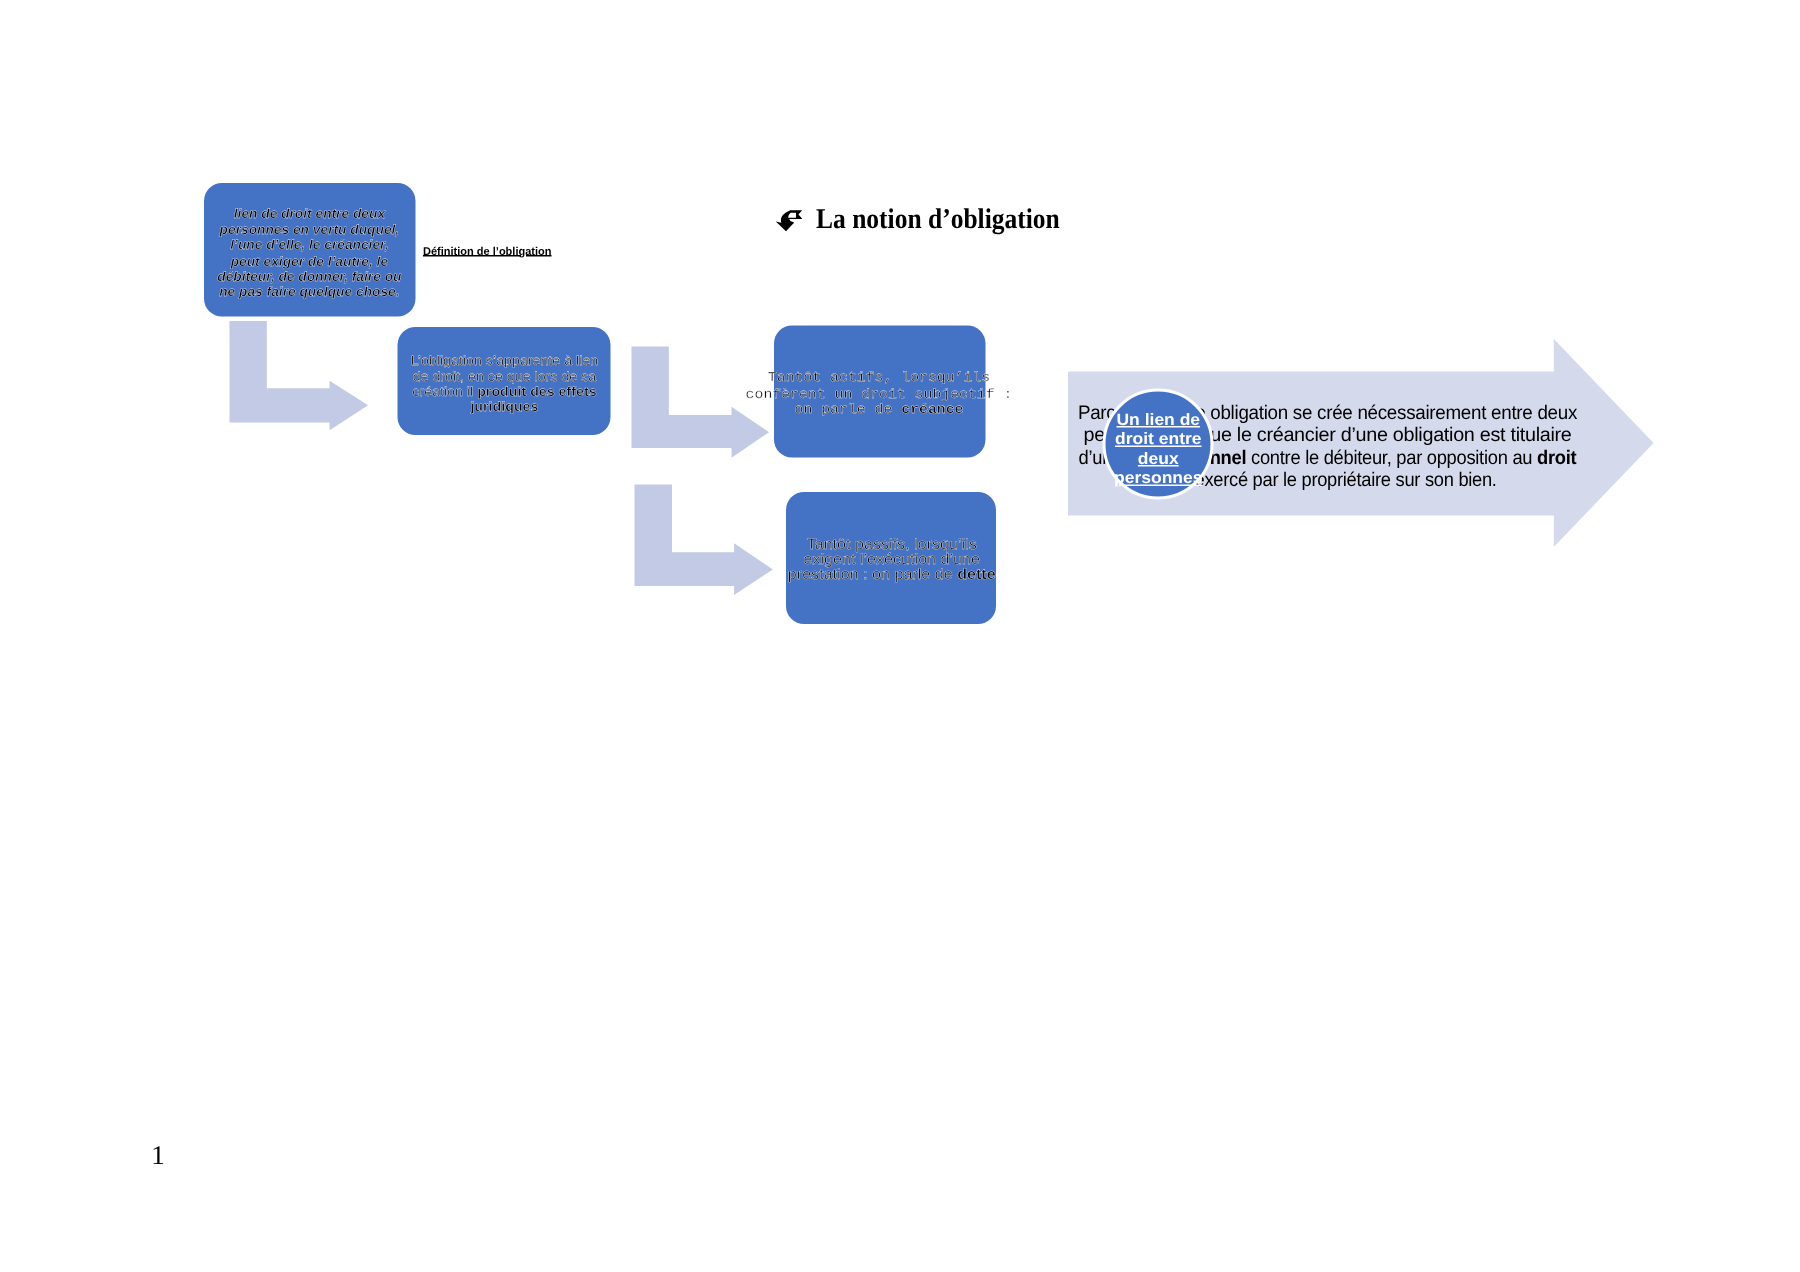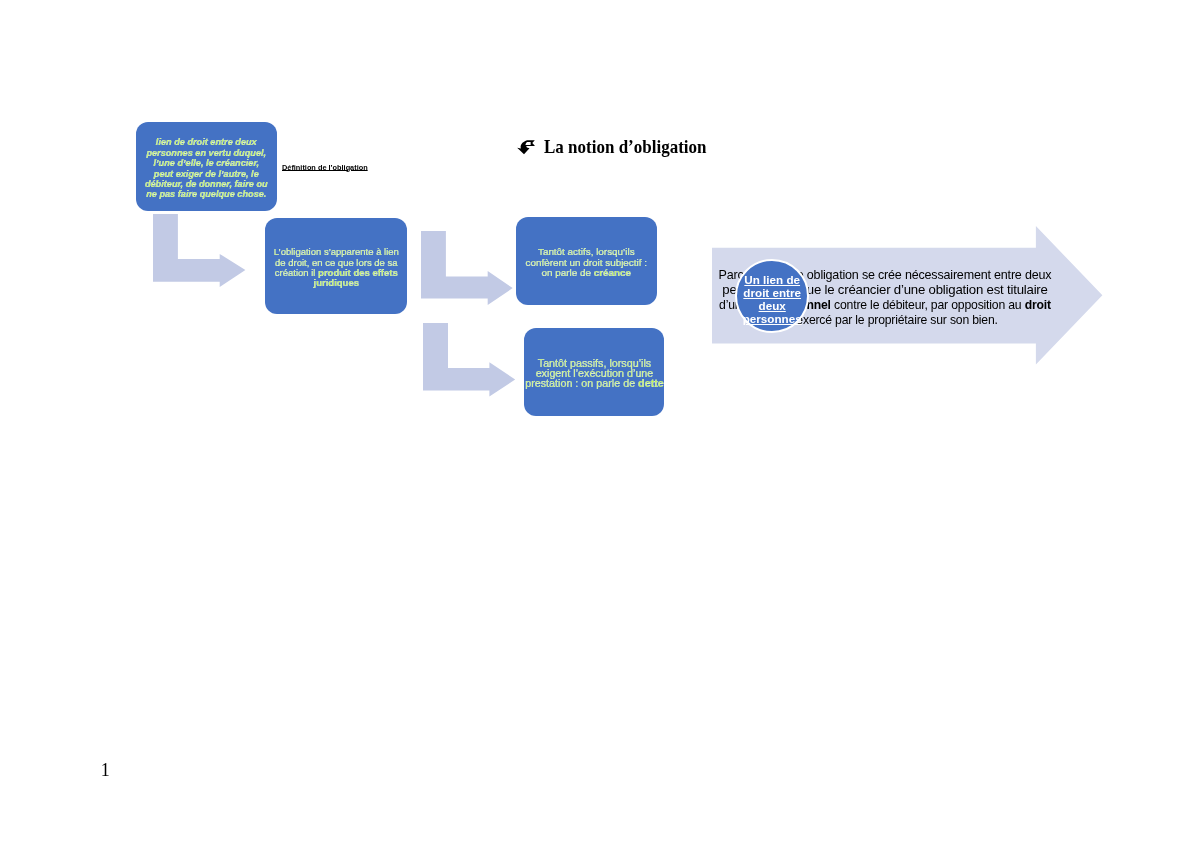--- a/index.html
+++ b/index.html
@@ -28,21 +28,21 @@
     transform:scaleX(0.895);
     transform-origin:0 0;
   }
 
   
   .rbox {
     position:absolute;
     background:#4472C4;
     border-radius:12px;
     display:flex; align-items:center; justify-content:center;
-    color:#bef264;
+    color:#000000;
     text-align:center;
     box-sizing:border-box;
   }
   .rbox p { margin:0; padding:0 6px; position:relative; top:2px; }
   .boxtext .ln { display:block; white-space:nowrap; }
   .boxtext { -webkit-text-stroke:0.22px #ffffff; }
   .boxtext.b1 .ln { transform:scaleX(1.0186); }
   .boxtext.b2 .ln { transform:scaleX(1.0544); }
   .boxtext.b3 .ln { transform:scaleX(1.0978); }
   .boxtext.b4 .ln { transform:scaleX(1.0744); }
@@ -166,31 +166,31 @@
       <span class="ln">personnes en vertu duquel,</span>
       <span class="ln">l’une d’elle, le créancier,</span>
       <span class="ln">peut exiger de l’autre, le</span>
       <span class="ln">débiteur, de donner, faire ou</span>
       <span class="ln">ne pas faire quelque chose.</span>
     </p>
   </div>
 
   <div class="label-def" style="left:281.7px; top:163.8px;">Définition de l’obligation</div>
 
-  <div class="rbox" style="left:265px; top:218px; width:142px; height:96px;text-align:center;">
+  <div class="rbox" style="left:265px; top:218px; width:142px; height:72px;text-align:center;">
     <p class="boxtext b2" style="font-size:9.0px; line-height:10.33px;">
       <span class="ln">L’obligation s’apparente à lien</span>
       <span class="ln">de droit, en ce que lors de sa</span>
       <span class="ln"><span>création il </span><b>produit des effets</b></span>
       <span class="ln"><b>juridiques</b></span>
     </p>
   </div>
 
   <div class="rbox" style="left:516px; top:217px; width:141px; height:88px;">
-    <p class="boxtext b3" style="font-size:9.0px; line-height:10.5px;">
+    <p class="boxtext b3" style="font-size:9.0px; line-height:10.5px;font-family:Liberation Mono, monospace;">
       <span class="ln">Tantôt actifs, lorsqu’ils</span>
       <span class="ln">confèrent un droit subjectif :</span>
       <span class="ln"><span>on parle de </span><b>créance</b></span>
     </p>
   </div>
 
   <div class="rbox" style="left:524px; top:328px; width:140px; height:88px;">
     <p class="boxtext b4" style="font-size:10px; line-height:10.3px;">
       <span class="ln">Tantôt passifs, lorsqu’ils</span>
       <span class="ln">exigent l’exécution d’une</span>

